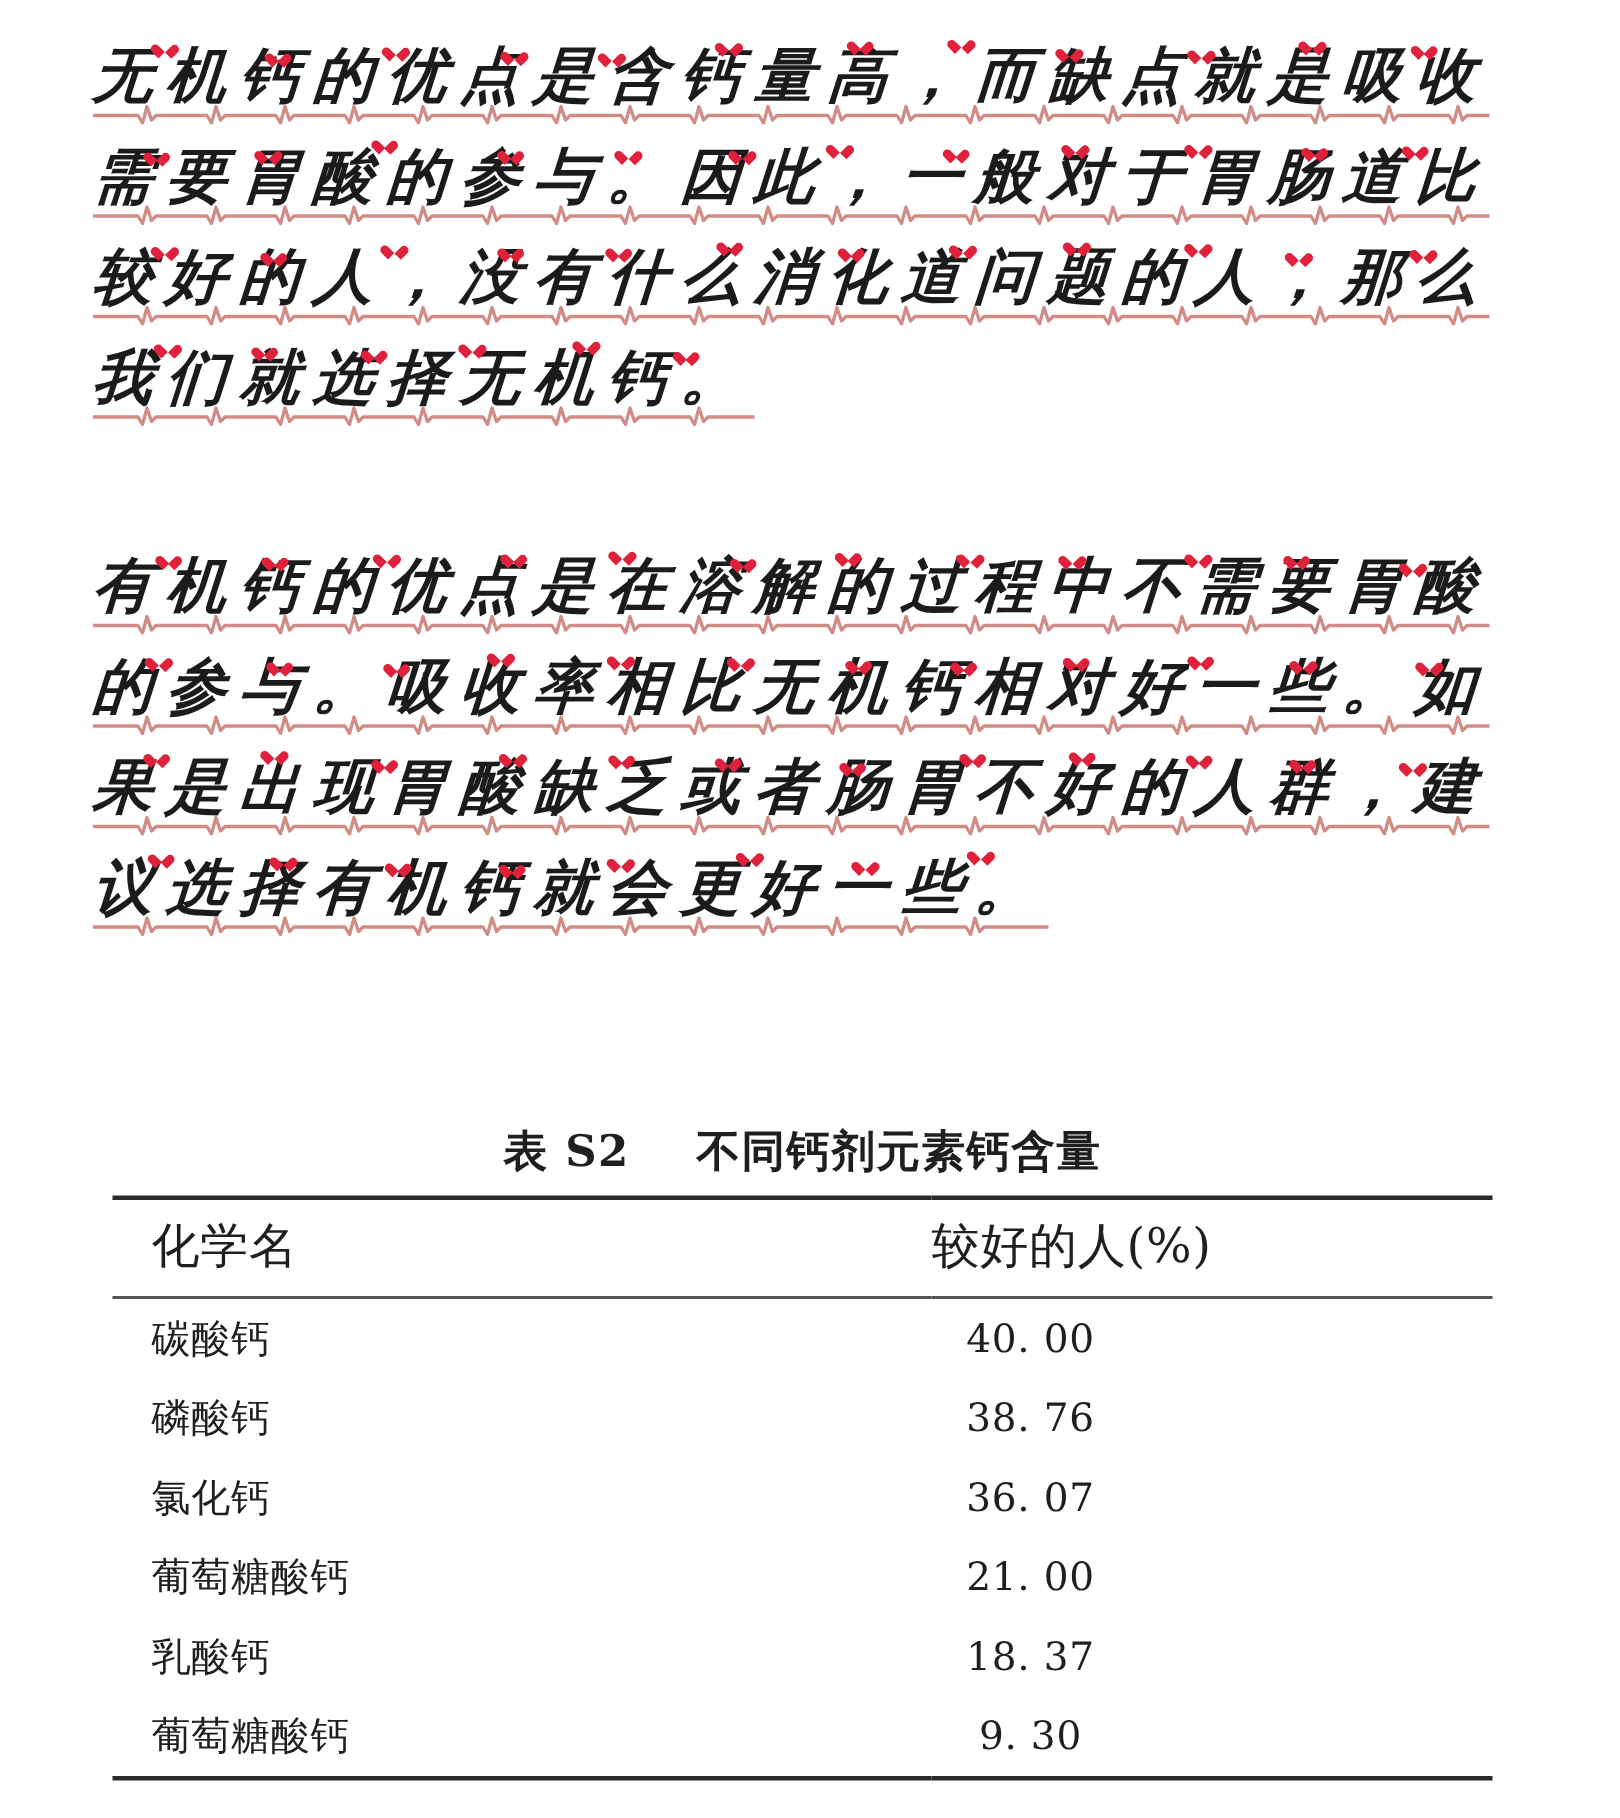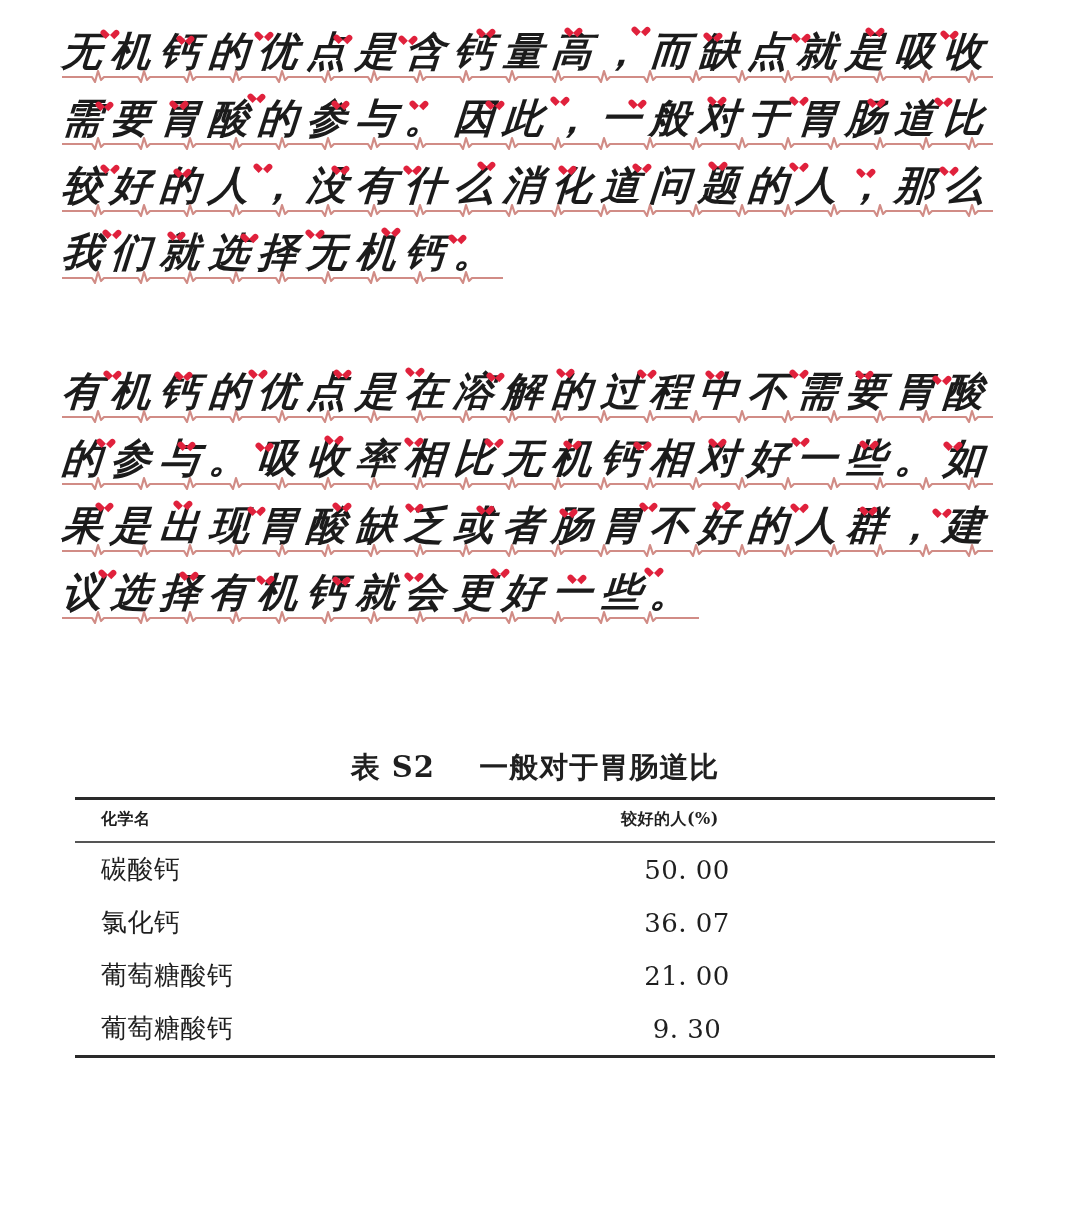--- a/index.html
+++ b/index.html
@@ -114,22 +114,22 @@
     color: #1f1f1f;
   }
   table#calcium-table thead tr {
     border-top: 3px solid #2a2a2a;
     border-bottom: 2px solid #555;
   }
   table#calcium-table tbody {
     border-bottom: 3px solid #2a2a2a;
   }
   table#calcium-table th {
-    font-size: 16px;
-    font-weight: 700;
+    font-size: 32px;
+    font-weight: 400;
     padding: 9px 0 11px 0;
     letter-spacing: 0.5px;
   }
   table#calcium-table th.col-name {
     text-align: left;
     padding-left: 26px;
     width: 520px;
   }
   table#calcium-table th.col-value {
     text-align: left;
@@ -180,40 +180,48 @@
       <div class="note-line"><span class="line-text">果是出现胃酸缺乏或者肠胃不好的人群，建</span><svg width="931" height="14" viewBox="0 0 931 14" class="line-underline">
           <path d="M 0 8 L 30 8 L 33 13 L 36 2 L 39 11 L 42 8 L 76 8 L 79 13 L 82 2 L 85 11 L 88 8 L 122 8 L 125 13 L 128 2 L 131 11 L 134 8 L 168 8 L 171 13 L 174 2 L 177 11 L 180 8 L 214 8 L 217 13 L 220 2 L 223 11 L 226 8 L 260 8 L 263 13 L 266 2 L 269 11 L 272 8 L 306 8 L 309 13 L 312 2 L 315 11 L 318 8 L 352 8 L 355 13 L 358 2 L 361 11 L 364 8 L 398 8 L 401 13 L 404 2 L 407 11 L 410 8 L 444 8 L 447 13 L 450 2 L 453 11 L 456 8 L 490 8 L 493 13 L 496 2 L 499 11 L 502 8 L 536 8 L 539 13 L 542 2 L 545 11 L 548 8 L 582 8 L 585 13 L 588 2 L 591 11 L 594 8 L 628 8 L 631 13 L 634 2 L 637 11 L 640 8 L 674 8 L 677 13 L 680 2 L 683 11 L 686 8 L 720 8 L 723 13 L 726 2 L 729 11 L 732 8 L 766 8 L 769 13 L 772 2 L 775 11 L 778 8 L 812 8 L 815 13 L 818 2 L 821 11 L 824 8 L 858 8 L 861 13 L 864 2 L 867 11 L 870 8 L 904 8 L 907 13 L 910 2 L 913 11 L 916 8 L 931 8" fill="none" stroke="#d18c86" stroke-width="2.2" stroke-linejoin="round" stroke-linecap="round"></path>
         </svg><span class="heart" style="left: 36.6502px; top: 3.21282px;"></span><span class="heart" style="left: 115.144px; top: 1.44398px;"></span><span class="heart" style="left: 188.532px; top: 6.95411px;"></span><span class="heart" style="left: 274.291px; top: 3.11963px;"></span><span class="heart" style="left: 346.859px; top: 3.56897px;"></span><span class="heart" style="left: 417.974px; top: 6.41122px;"></span><span class="heart" style="left: 500.624px; top: 9.25534px;"></span><span class="heart" style="left: 580.641px; top: 3.20611px;"></span><span class="heart" style="left: 653.662px; top: 2.07148px;"></span><span class="heart" style="left: 731.902px; top: 4.01003px;"></span><span class="heart" style="left: 800.992px; top: 7.24026px;"></span><span class="heart" style="left: 874.426px; top: 8.60233px;"></span></div>
       <div class="note-line"><span class="line-text">议选择有机钙就会更好一些。</span><svg width="637" height="14" viewBox="0 0 637 14" class="line-underline">
           <path d="M 0 8 L 30 8 L 33 13 L 36 2 L 39 11 L 42 8 L 76 8 L 79 13 L 82 2 L 85 11 L 88 8 L 122 8 L 125 13 L 128 2 L 131 11 L 134 8 L 168 8 L 171 13 L 174 2 L 177 11 L 180 8 L 214 8 L 217 13 L 220 2 L 223 11 L 226 8 L 260 8 L 263 13 L 266 2 L 269 11 L 272 8 L 306 8 L 309 13 L 312 2 L 315 11 L 318 8 L 352 8 L 355 13 L 358 2 L 361 11 L 364 8 L 398 8 L 401 13 L 404 2 L 407 11 L 410 8 L 444 8 L 447 13 L 450 2 L 453 11 L 456 8 L 490 8 L 493 13 L 496 2 L 499 11 L 502 8 L 536 8 L 539 13 L 542 2 L 545 11 L 548 8 L 582 8 L 585 13 L 588 2 L 591 11 L 594 8 L 637 8" fill="none" stroke="#d18c86" stroke-width="2.2" stroke-linejoin="round" stroke-linecap="round"></path>
         </svg><span class="heart" style="left: 39.7851px; top: 3.48116px;"></span><span class="heart" style="left: 121.004px; top: 5.25855px;"></span><span class="heart" style="left: 197.846px; top: 9.38755px;"></span><span class="heart" style="left: 273.981px; top: 9.84328px;"></span><span class="heart" style="left: 346.353px; top: 6.26098px;"></span><span class="heart" style="left: 432.041px; top: 2.46472px;"></span><span class="heart" style="left: 509.073px; top: 7.90143px;"></span><span class="heart" style="left: 586.385px; top: 1.46222px;"></span></div>
     </div>
 </div>
 
 <div id="table-area">
-  <div id="table-caption">表 S2    一般对于胃肠道比</div>
+  <div id="table-caption">表 S2    不同钙剂元素钙含量</div>
   <table id="calcium-table">
     <thead>
       <tr>
         <th class="col-name">化学名</th>
         <th class="col-value">较好的人(%)</th>
       </tr>
     </thead>
     <tbody id="calcium-table-body">
         <tr>
           <td class="cell-name">碳酸钙</td>
-          <td class="cell-value">50. 00</td>
+          <td class="cell-value">40. 00</td>
+        </tr>
+        <tr>
+          <td class="cell-name">磷酸钙</td>
+          <td class="cell-value">38. 76</td>
         </tr>
         <tr>
           <td class="cell-name">氯化钙</td>
           <td class="cell-value">36. 07</td>
         </tr>
         <tr>
           <td class="cell-name">葡萄糖酸钙</td>
           <td class="cell-value">21. 00</td>
+        </tr>
+        <tr>
+          <td class="cell-name">乳酸钙</td>
+          <td class="cell-value">18. 37</td>
         </tr>
         <tr>
           <td class="cell-name">葡萄糖酸钙</td>
           <td class="cell-value">9. 30</td>
         </tr>
       </tbody>
   </table>
 </div>
 
 </body></html>

